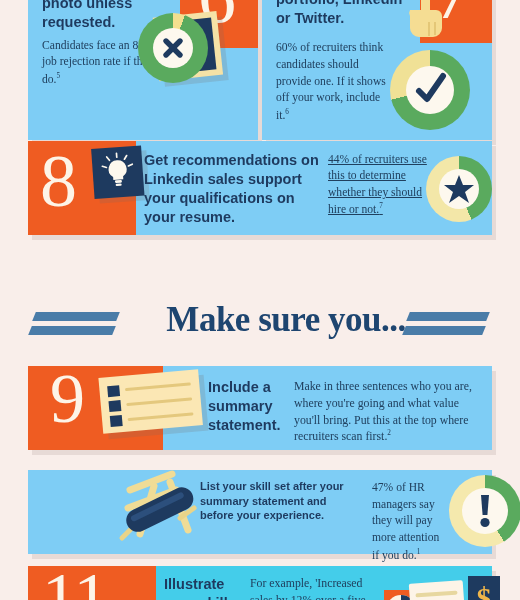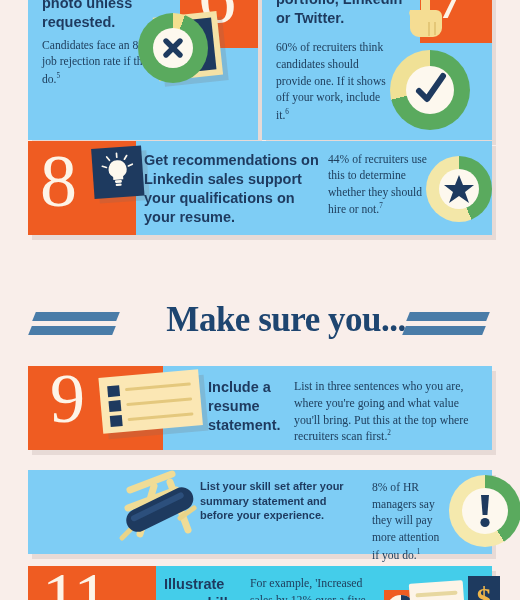--- a/index.html
+++ b/index.html
@@ -168,21 +168,21 @@
           <line x1="15" y1="9" x2="17.5" y2="12.5"></line>
           <line x1="35" y1="9" x2="32.5" y2="12.5"></line>
           <line x1="10" y1="18" x2="14" y2="19.5"></line>
           <line x1="40" y1="18" x2="36" y2="19.5"></line>
         </g>
       </svg>
     </div>
 
     <div class="lead" style="left:116px;top:10px;width:178px;font-size:14.5px;line-height:1.32;">Get recommendations on Linkedin sales support your qualifications on your resume.</div>
 
-    <div class="stat" style="left:300px;top:11px;width:112px;font-size:11.6px;line-height:1.42;">
+    <div class="stat" style="left:300px;top:11px;width:112px;font-size:11.6px;line-height:1.42;text-decoration:underline;">
       <span>44% of recruiters use this to determine whether they should hire or not.</span><sup>7</sup>
     </div>
 
     <div class="donut" style="left:398px;top:15px;width:66px;height:66px;
                 background:conic-gradient(from 0deg,#5aaa5e 0deg 158deg,#f3e7a8 158deg 360deg);">
       <div class="hole" style="width:40px;height:40px;"></div>
       <svg class="glyph" width="32" height="32" viewBox="0 0 32 32">
         <polygon points="16,2 20,12 31,12 22,19 26,30 16,23 6,30 10,19 1,12 12,12" fill="#1e3a5f"></polygon>
       </svg>
     </div>
@@ -217,24 +217,24 @@
           <rect x="8" y="39" width="12" height="11"></rect>
         </g>
         <g stroke="#e4c87d" stroke-width="3" stroke-linecap="round">
           <line x1="27" y1="14" x2="90" y2="14"></line>
           <line x1="27" y1="29" x2="90" y2="29"></line>
           <line x1="27" y1="44" x2="90" y2="44"></line>
         </g>
       </svg>
     </div>
 
-    <div class="lead" style="left:180px;top:12px;width:96px;font-size:14.5px;line-height:1.32;">Include a resume statement.</div>
+    <div class="lead" style="left:180px;top:12px;width:96px;font-size:14.5px;line-height:1.32;">Include a summary statement.</div>
 
     <div class="stat" style="left:266px;top:12px;width:180px;font-size:11.8px;line-height:1.42;">
-      <span>List in three sentences who you are, where you're going and what value you'll bring.  Put this at the top where recruiters scan first.</span><sup>2</sup>
+      <span>Make in three sentences who you are, where you're going and what value you'll bring.  Put this at the top where recruiters scan first.</span><sup>2</sup>
     </div>
   </div>
 
   <div class="card" id="c10" style="left:28px;top:470px;width:464px;height:84px;">
     <div class="shadow"></div>
 
     <div class="body-block" style="left:0;top:0;width:464px;height:84px;"></div>
 
 
     <div class="ic" style="left:82px;top:-2px;width:100px;height:86px;">
@@ -250,21 +250,21 @@
           <line x1="70" y1="50" x2="84" y2="40"></line>
         </g>
         <rect x="14" y="30" width="72" height="23" rx="11.5" transform="rotate(-26 50 42)" fill="#1e3a5f"></rect>
         <rect x="20" y="35" width="58" height="6" rx="3" transform="rotate(-26 50 42)" fill="#2c4f7c"></rect>
       </svg>
     </div>
 
     <div class="lead" style="left:172px;top:9px;width:150px;font-size:11px;line-height:1.32;">List your skill set after your summary statement and before your experience.</div>
 
     <div class="stat" style="left:344px;top:10px;width:74px;font-size:11.6px;line-height:1.44;">
-      <span>8% of HR managers say they will pay more attention if you do.</span><sup>1</sup>
+      <span>47% of HR managers say they will pay more attention if you do.</span><sup>1</sup>
     </div>
 
     <div class="donut" style="left:421px;top:5px;width:72px;height:72px;
                 background:conic-gradient(from 0deg,#5aaa5e 0deg 148deg,#f5e9ad 148deg 360deg);">
       <div class="hole" style="width:46px;height:46px;"></div>
       <svg class="glyph" width="26" height="36" viewBox="0 0 26 36">
         <path d="M9 2 h8 l-1.6 20 h-4.8 z" fill="#1e3a5f"></path>
         <circle cx="13" cy="29.5" r="4.6" fill="#1e3a5f"></circle>
       </svg>
     </div>

